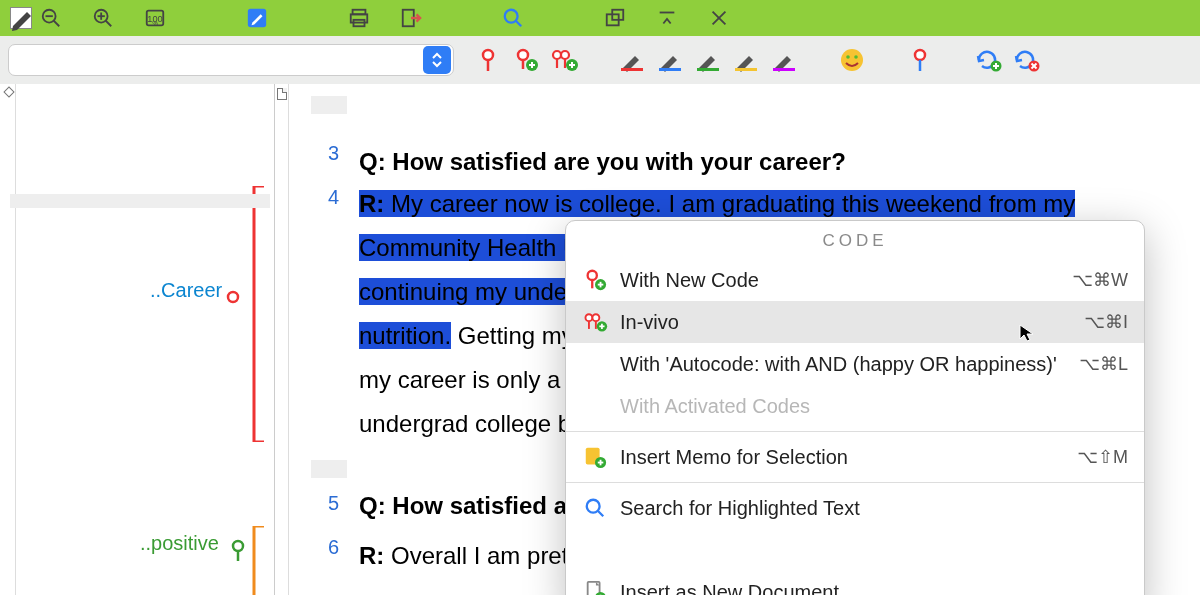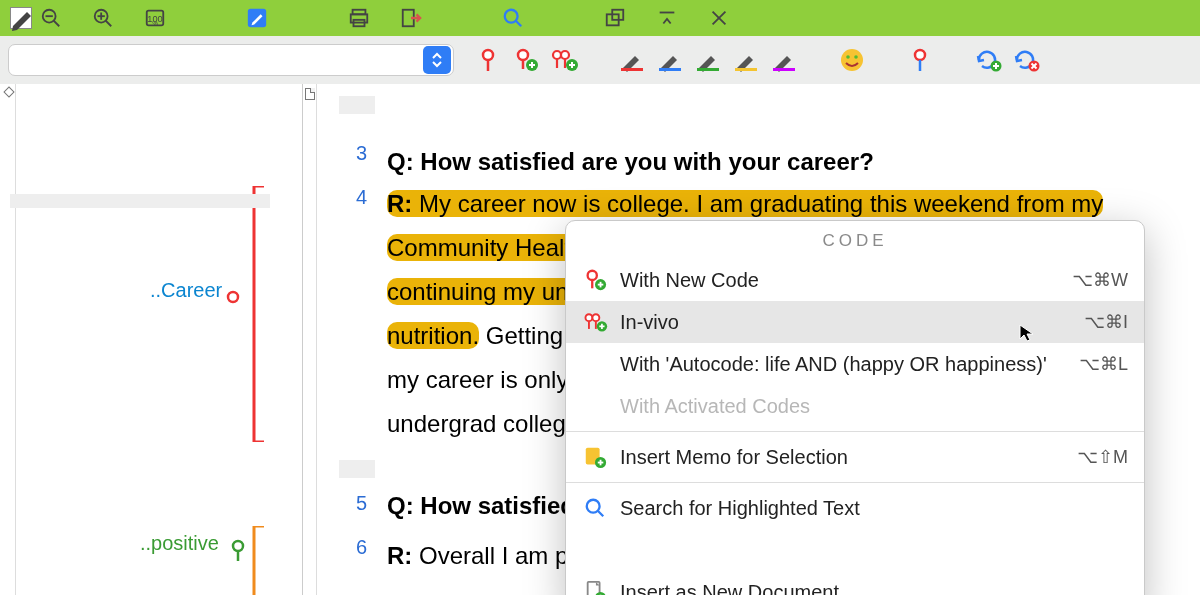--- a/index.html
+++ b/index.html
@@ -21,33 +21,33 @@
   .toolbar .search .dropdown-btn { width:28px; height:28px; margin:2px; background:#2f7df6; border-radius:5px; display:flex; align-items:center; justify-content:center; }
   .toolbar .spacer-small { width:6px; }
   .toolbar .tbico { width:32px; height:32px; display:flex; align-items:center; justify-content:center; }
 
   .content {
     position:relative;
     height:calc(595px - 36px - 48px);
     background:#fff;
     display:flex;
   }
-  .left-gutter { width:303px; border-right:1px solid #ccc; position:relative; background:#fff;}
+  .left-gutter { width:275px; border-right:1px solid #ccc; position:relative; background:#fff;}
   .pin-col { position:absolute; left:2px; top:0; width:14px; height:100%; border-right:1px solid #ddd;}
 
   .right-area { flex:1; position:relative; background:#fff; }
   .page-col { position:absolute; left:0; top:0; width:14px; height:100%; border-right:1px solid #ddd;}
   .text-area { margin-left:14px; padding-left:60px; padding-top:10px; height:100%; position:relative; }
 
   .paranum { position:absolute; left:10px; width:40px; text-align:right; color:#2b6cd4; font-size:20px; }
   .block { position:absolute; left:70px; right:20px; }
   .question { font-weight:700; font-size:24px; color:#000; }
   .response { font-size:24px; color:#000; line-height:44px; }
   .response .rlabel { font-weight:700; }
-  .hl { background:#eab308;border-radius:10px; }
+  .hl { background:#1d4ed8; }
 
   .code-stripe { position:absolute; }
   .code-label { color:#0b85d0; font-size:20px; text-align:right; }
 
   .ctxmenu {
     position:absolute; left:565px; top:220px; width:580px; background:#fff;
     border:1px solid #c9c9c9; border-radius:10px; box-shadow:0 10px 40px rgba(0,0,0,0.25);
     font-size:20px; color:#222; overflow:hidden;
   }
   .ctxmenu .header { text-align:center; color:#8a8a8a; font-size:17px; padding:10px 0 8px; letter-spacing:4px;}
@@ -355,21 +355,21 @@
           <line x1="20" y1="18" x2="26" y2="18" stroke="#fff" stroke-width="2"></line>
           <line x1="23" y1="15" x2="23" y2="21" stroke="#fff" stroke-width="2"></line>
         </svg>
       </span>
     <span class="label">In-vivo</span>
     <span class="shortcut">⌥⌘I</span>
   </div>
 
   <div class="item">
     <span class="mi-ico"></span>
-    <span class="label">With 'Autocode: life AND (happy OR happiness)'</span>
+    <span class="label">With 'Autocode: with AND (happy OR happiness)'</span>
     <span class="shortcut">⌥⌘L</span>
   </div>
 
   <div class="item disabled">
     <span class="mi-ico"></span>
     <span class="label">With Activated Codes</span>
   </div>
 
   <hr>
 

